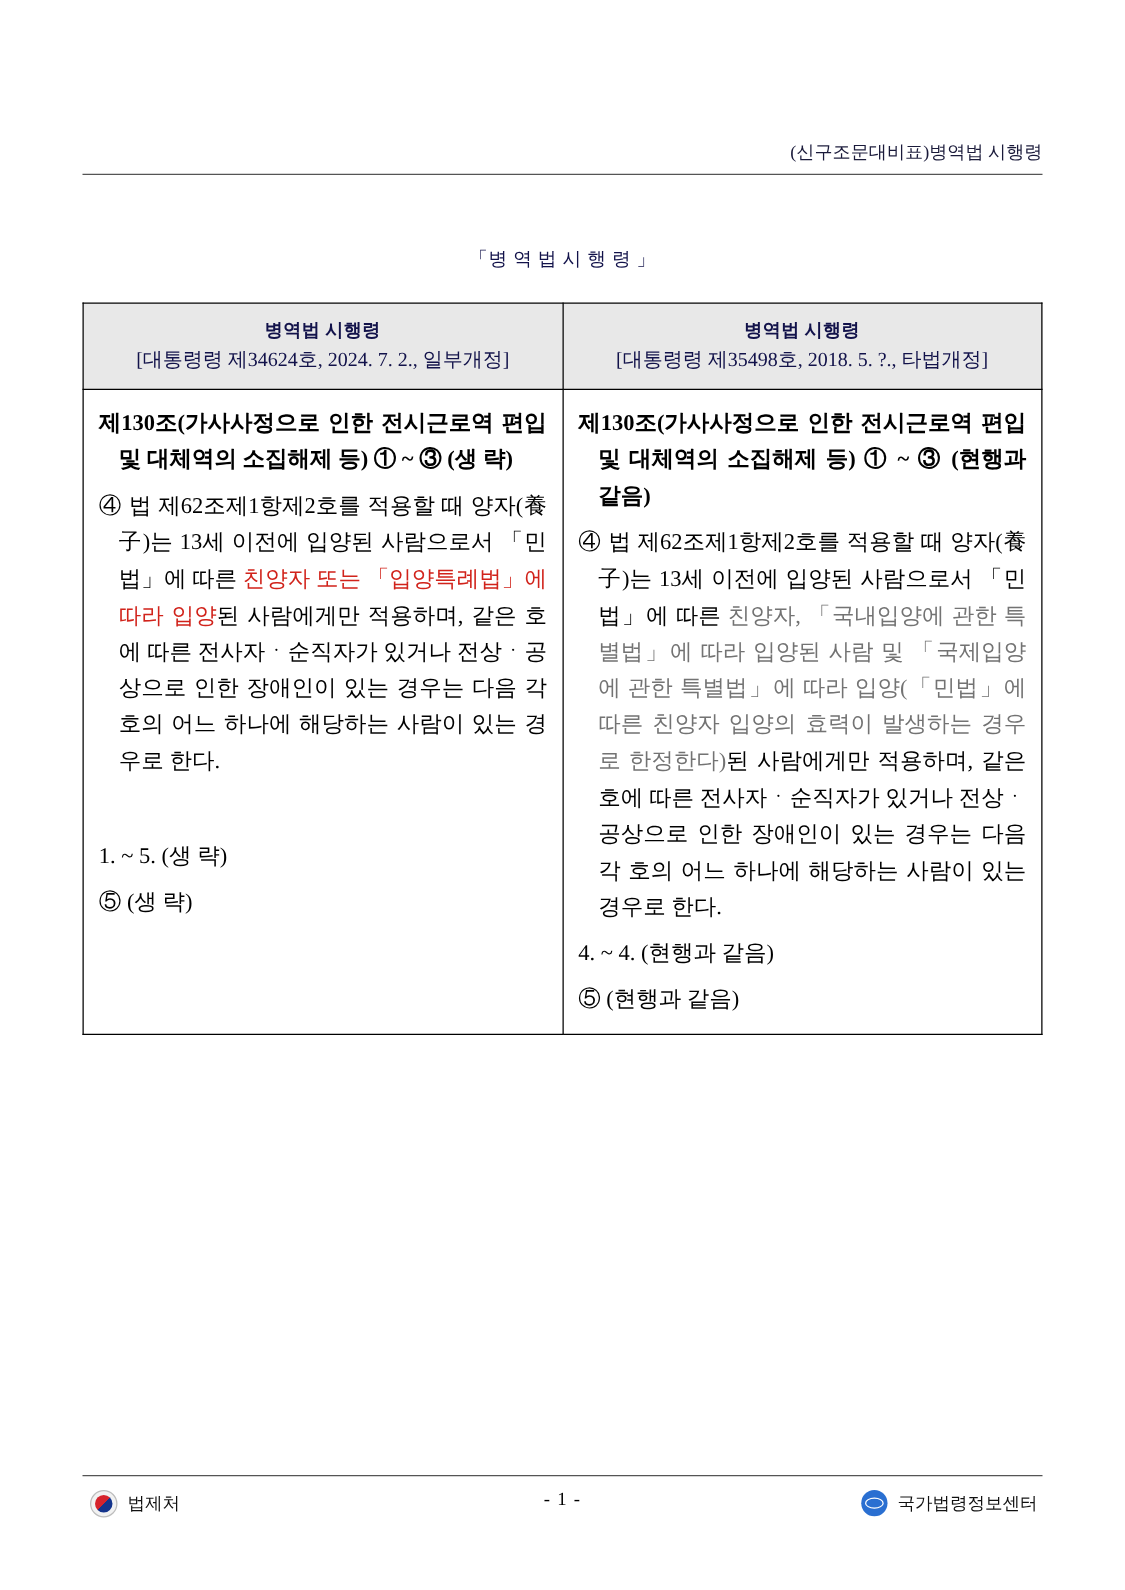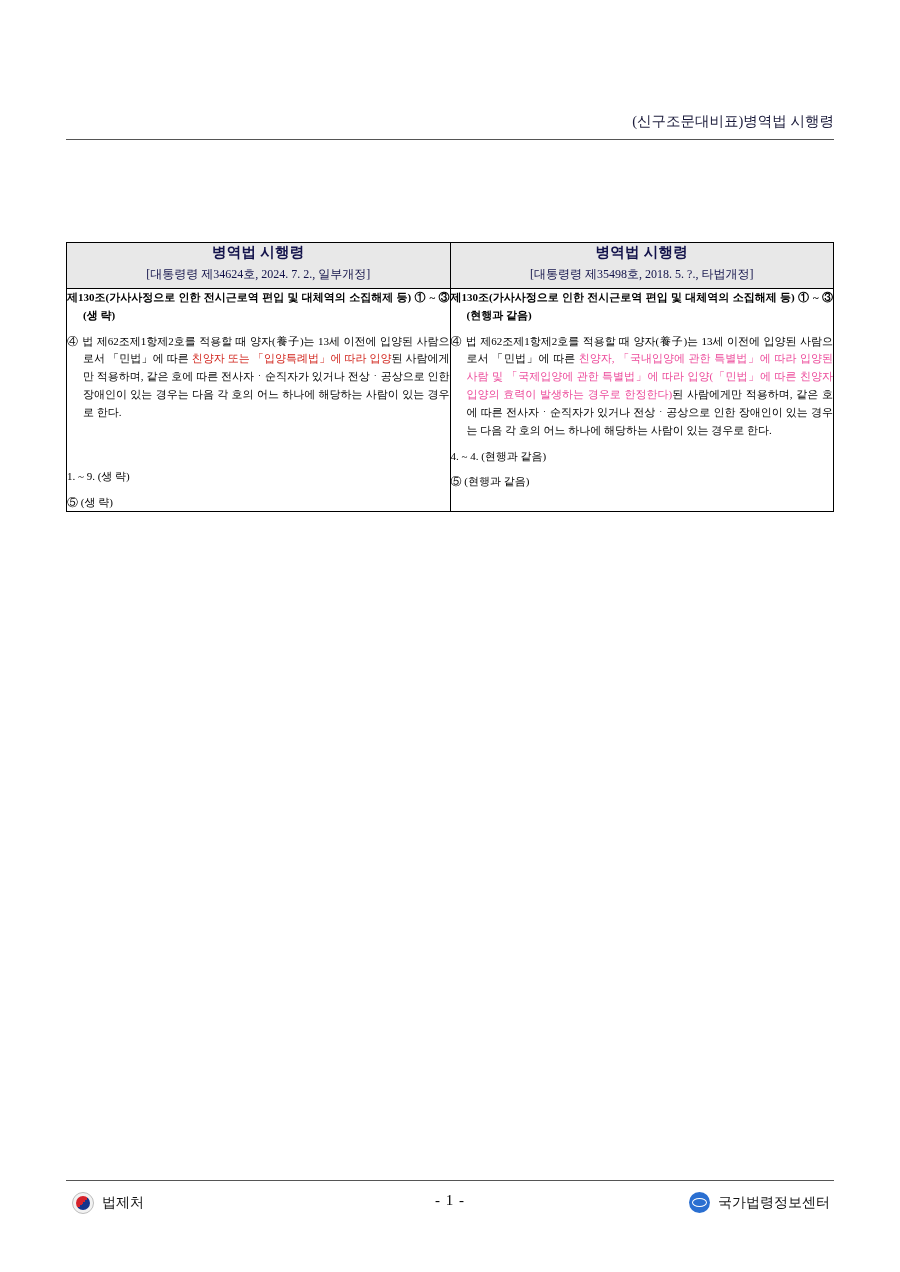--- a/index.html
+++ b/index.html
@@ -68,63 +68,63 @@
     position: absolute;
     top: 242px;
     left: 66px;
     width: 768px;
     border-collapse: collapse;
     table-layout: fixed;
   }
   .cmp-table td, .cmp-table th {
     border: 1px solid #000000;
     vertical-align: top;
-    padding: 0;
+    padding: 12px;
   }
   .col-head {
     background: #e8e8e8;
     text-align: center;
     padding: 6px 4px 7px 4px;
     height: 46px;
     box-sizing: border-box;
   }
   .col-head .head-title {
     font-size: 14.5px;
     font-weight: bold;
     color: #12124a;
     letter-spacing: 0.3px;
   }
   .col-head .head-sub {
-    font-size: 12px;
+    font-size: 16px;
     color: #12124a;
     margin-top: 4px;
   }
 
   .cell {
     padding: 7px 6px 8px 6px;
-    font-size: 11px;
+    font-size: 18px;
     line-height: 1.62;
     color: #000000;
   }
   .cell p {
     margin: 0 0 0 0;
     text-align: justify;
     text-justify: inter-ideograph;
   }
   .para-gap { height: 8px; }
   .art-head {
     font-weight: bold;
     text-indent: 0;
   }
   .hang {
     padding-left: 16px;
     text-indent: -16px;
   }
   .red { color: #d1231b; }
-  .blue { color: #ec4899; }
+  .blue { color: #737373; }
   .spacer-left { height: 46px; }
 
   
   .footer-rule {
     position: absolute;
     top: 1180px;
     left: 66px;
     width: 768px;
     height: 1px;
     background: #555555;
@@ -204,20 +204,21 @@
 </head>
 <body>
 
 <div class="page">
 
   <div class="header">
     <span>(신구조문대비표)병역법 시행령</span>
   </div>
   <div class="header-rule"></div>
 
+  <div class="doc-subtitle">「병 역 법  시 행 령 」</div>
 
   <table class="cmp-table">
     <colgroup>
       <col style="width:50%">
       <col style="width:50%">
     </colgroup>
     <tbody>
       <tr>
         <td class="col-head">
           <div class="head-title">병역법 시행령</div>
@@ -228,21 +229,21 @@
           <div class="head-sub">[대통령령 제35498호, 2018. 5. ?., 타법개정]</div>
         </td>
       </tr>
       <tr>
 
         <td class="cell">
           <p class="art-head hang">제130조(가사사정으로 인한 전시근로역 편입 및 대체역의 소집해제 등) ① ~ ③ (생  략)</p>
           <div class="para-gap"></div>
           <p class="hang"><span>④ 법 제62조제1항제2호를 적용할 때 양자(養子)는 13세 이전에 입양된 사람으로서 「민법」에 따른 </span><span class="red">친양자 또는 「입양특례법」에 따라 입양</span><span>된 사람에게만 적용하며, 같은 호에 따른 전사자ㆍ순직자가 있거나 전상ㆍ공상으로 인한 장애인이 있는 경우는 다음 각 호의 어느 하나에 해당하는 사람이 있는 경우로 한다.</span></p>
           <div class="spacer-left"></div>
-          <p class="hang">1. ~ 9. (생  략)</p>
+          <p class="hang">1. ~ 5. (생  략)</p>
           <div class="para-gap"></div>
           <p class="hang">⑤ (생  략)</p>
         </td>
 
         <td class="cell">
           <p class="art-head hang">제130조(가사사정으로 인한 전시근로역 편입 및 대체역의 소집해제 등) ① ~ ③ (현행과 같음)</p>
           <div class="para-gap"></div>
           <p class="hang"><span>④ 법 제62조제1항제2호를 적용할 때 양자(養子)는 13세 이전에 입양된 사람으로서 「민법」에 따른 </span><span class="blue">친양자, 「국내입양에 관한 특별법」에 따라 입양된 사람 및 「국제입양에 관한 특별법」에 따라 입양(「민법」에 따른 친양자 입양의 효력이 발생하는 경우로 한정한다)</span><span>된 사람에게만 적용하며, 같은 호에 따른 전사자ㆍ순직자가 있거나 전상ㆍ공상으로 인한 장애인이 있는 경우는 다음 각 호의 어느 하나에 해당하는 사람이 있는 경우로 한다.</span></p>
           <div class="para-gap"></div>
           <p class="hang">4. ~ 4. (현행과 같음)</p>

